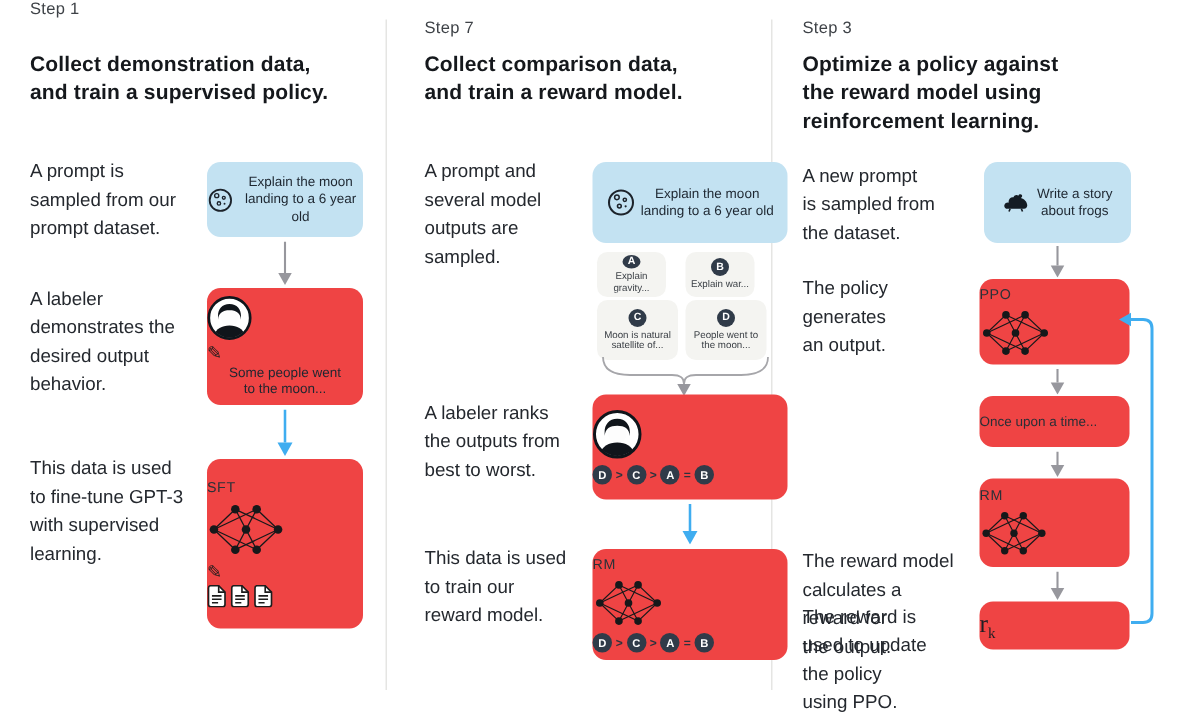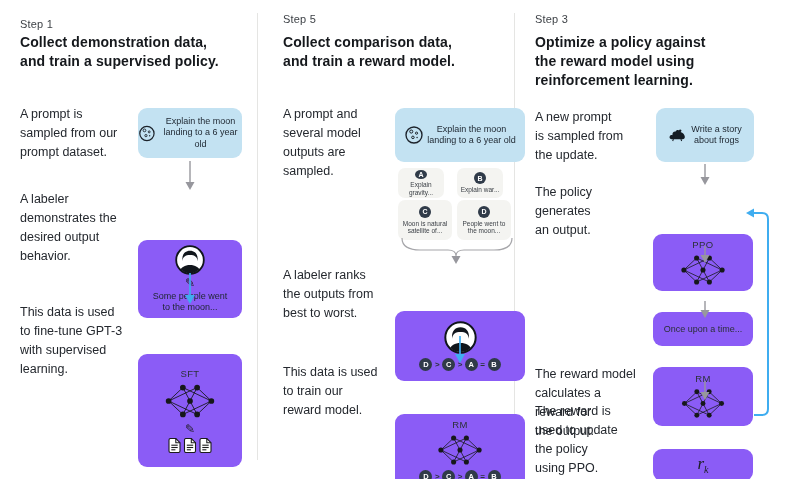--- a/index.html
+++ b/index.html
@@ -5,48 +5,48 @@
   html,body{margin:0;padding:0;background:#fff;}
   .canvas{position:relative;width:788px;height:479px;background:#ffffff;overflow:hidden;
           font-family:"Liberation Sans",sans-serif;color:#22262c;}
   .divider{position:absolute;top:13px;height:447px;width:1px;background:#e5e5e3;}
   .step{position:absolute;font-size:11px;color:#3e4247;letter-spacing:.2px;}
   .title{position:absolute;font-size:14px;font-weight:bold;line-height:19px;
          white-space:pre-line;color:#15181c;letter-spacing:.1px;}
   .para{position:absolute;font-size:12.5px;line-height:19px;white-space:pre-line;color:#24282e;}
   .bluebox{position:absolute;background:#c3e2f2;border-radius:9px;display:flex;flex-direction:row;
            align-items:center;justify-content:center;gap:3px;}
-  .graybox{position:absolute;background:#8b5cf6;border-radius:9px;display:flex;flex-direction:column;
-           align-items:center;margin-top:48px;}
+  .graybox{position:absolute;background:#ef4444;border-radius:9px;display:flex;flex-direction:column;
+           }
   .boxtext{font-size:9px;line-height:11.5px;text-align:center;color:#1d2630;white-space:pre-line;}
   .netlabel{font-size:9.5px;letter-spacing:.4px;color:#2b3138;}
   .pencil{font-size:12px;line-height:12px;color:#1c1c1c;}
   .chip{position:absolute;background:#f4f4f1;border-radius:7px;display:flex;flex-direction:column;
         align-items:center;justify-content:center;gap:2px;padding:2px 0;}
   .chiptext{font-size:6.5px;line-height:7.5px;text-align:center;color:#3a3f45;white-space:pre-line;}
   .dot{border-radius:50%;background:#303b49;color:#fff;display:flex;align-items:center;justify-content:center;font-weight:bold;}
   .chip .dot{width:12px;height:12px;font-size:7px;}
   .rank{display:flex;align-items:center;gap:2.5px;}
   .rank .dot{width:13px;height:13px;font-size:7.5px;}
   .rank .sep{font-size:8px;font-weight:bold;color:#2b333d;}
   .arrow{position:absolute;}
   .oncetext{font-size:9px;color:#2a2f36;}
-  .rk{font-family:"Liberation Serif",serif;font-style:italic;font-size:17px;color:#1b1f24;}
+  .rk{font-family:"Liberation Serif",serif;font-size:17px;color:#1b1f24;}
   .rk sub{font-size:10px;}
   svg{display:block;}
 </style>
 </head>
 <body>
 
 <div class="canvas">
 
   <div class="divider" style="left:257px;"></div>
   <div class="divider" style="left:514px;"></div>
 
-  <div class="step" style="left:20px;top:18px;text-align:right;">Step 1</div>
+  <div class="step" style="left:20px;top:0;text-align:right;">Step 1</div>
   <div class="title" style="left:20px;top:33px;">Collect demonstration data,
 and train a supervised policy.</div>
   <div class="para" style="left:20px;top:105px;">A prompt is
 sampled from our
 prompt dataset.</div>
   <div class="para" style="left:20px;top:190px;">A labeler
 demonstrates the
 desired output
 behavior.</div>
   <div class="para" style="left:20px;top:303px;">This data is used
@@ -143,21 +143,21 @@
           <path d="M1,2 C1,1 1.7,.5 2.5,.5 L7.8,.5 L12,4.7 L12,13 C12,14 11.3,14.5 10.5,14.5 L2.5,14.5 C1.7,14.5 1,14 1,13 Z"></path>
           <path d="M7.8,.5 L7.8,4.7 L12,4.7" fill="none"></path>
           <line x1="3.3" y1="7.2" x2="9.7" y2="7.2"></line>
             <line x1="3.3" y1="9.5" x2="9.7" y2="9.5"></line>
             <line x1="3.3" y1="11.8" x2="7.4" y2="11.8"></line>
         </g>
       </g>
     </svg>
   </div>
 
-  <div class="step" style="left:283px;top:13px;">Step 5</div>
+  <div class="step" style="left:283px;top:13px;">Step 7</div>
   <div class="title" style="left:283px;top:33px;">Collect comparison data,
 and train a reward model.</div>
   <div class="para" style="left:283px;top:266px;">A labeler ranks
 the outputs from
 best to worst.</div>
   <div class="para" style="left:283px;top:105px;">A prompt and
 several model
 outputs are
 sampled.</div>
   <div class="para" style="left:283px;top:363px;">This data is used
@@ -267,21 +267,21 @@
       <span class="dot">B</span>
     </div>
   </div>
 
   <div class="step" style="left:535px;top:13px;">Step 3</div>
   <div class="title" style="left:535px;top:33px;">Optimize a policy against
 the reward model using
 reinforcement learning.</div>
   <div class="para" style="left:535px;top:108px;">A new prompt
 is sampled from
-the update.</div>
+the dataset.</div>
   <div class="para" style="left:535px;top:183px;">The policy
 generates
 an output.</div>
   <div class="para" style="left:535px;top:323px;margin-top:42px;">The reward model
 calculates a
 reward for
 the output.</div>
   <div class="para" style="left:535px;top:402px;">The reward is
 used to update
 the policy

